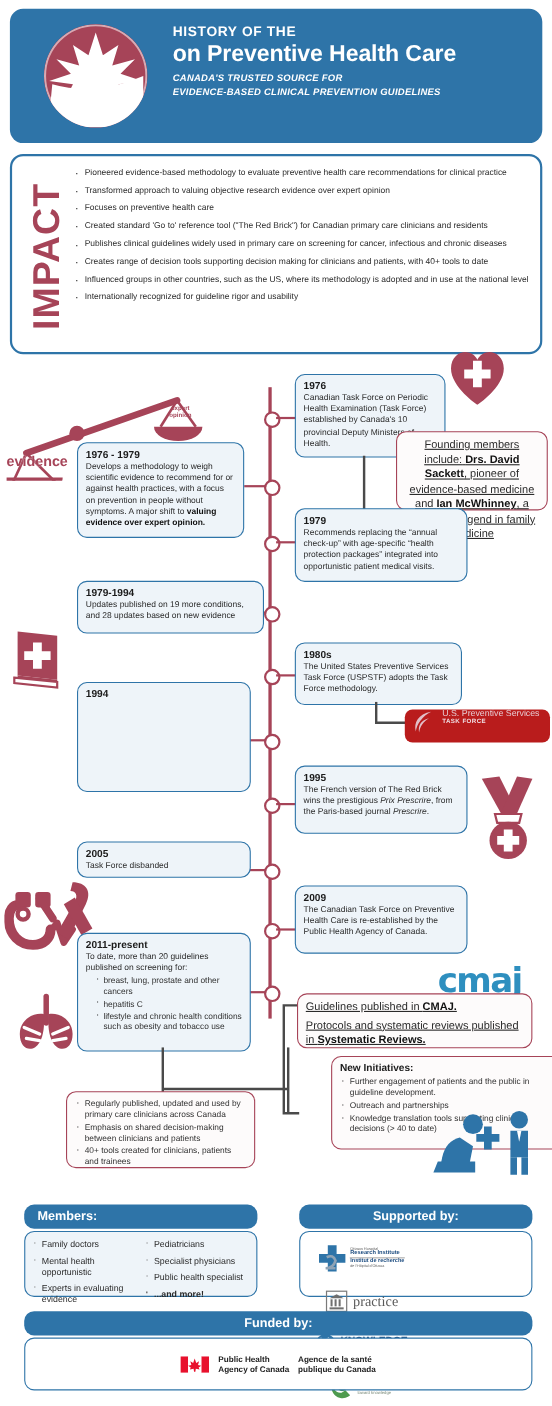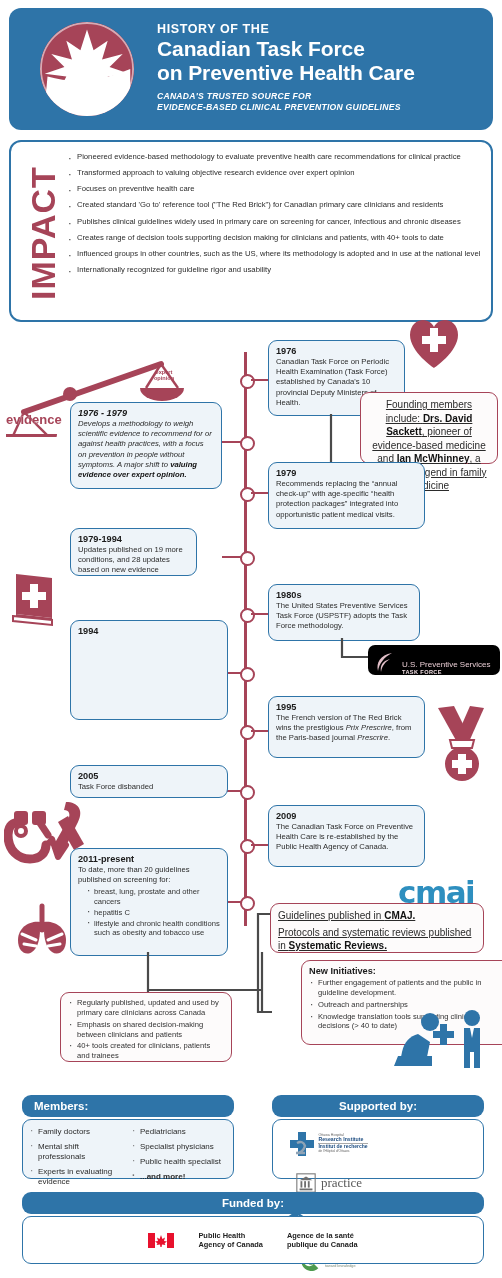--- a/index.html
+++ b/index.html
@@ -93,22 +93,22 @@
   .card-red .hd{font-size:9.2px;font-weight:bold;color:#1b1b1b;margin-bottom:2px;}
   .card-red ul{margin:0;padding:0;list-style:none;}
   .card-red ul li{position:relative;padding-left:9px;margin-bottom:2px;font-size:7.6px;line-height:1.3;}
   .card-red ul li:before{content:"\00B7";position:absolute;left:1px;top:-2px;font-size:10px;}
   .chk li:before{content:"\2713";font-size:7px;top:0;left:0;}
 
   .connector{position:absolute;background:#4a4a4a;}
 
   
   .uspstf{
-    position:absolute;background:#000000;border-radius:7px;
-    display:flex;align-items:flex-end;padding-left:6px;
+    position:absolute;background:#b91c1c;border-radius:7px;
+    display:flex;align-items:flex-start;padding-left:6px;
   }
   .uspstf .t1{color:#E7CBD2;font-size:8px;line-height:1.05;}
   .uspstf .t2{color:#F0DDE2;font-size:5.6px;font-weight:bold;letter-spacing:.4px;}
   .cmaj{
     position:absolute;color:#2E8FBF;font-size:31px;font-weight:bold;
     letter-spacing:-1.5px;font-family:"DejaVu Sans", sans-serif;
   }
 
   
   .panel{position:absolute;box-sizing:border-box;}
@@ -123,42 +123,41 @@
   .members-cols{display:flex;gap:6px;padding:7px 6px;}
   .members-cols ul{margin:0;padding:0;list-style:none;flex:1;}
   .members-cols li{position:relative;padding-left:9px;margin-bottom:5px;font-size:8px;line-height:1.25;color:#2b2b2b;}
   .members-cols li:before{content:"\00B7";position:absolute;left:1px;top:-2px;font-size:10px;color:#777;}
 
   .sup-grid{display:flex;flex-wrap:wrap;padding:5px 6px;gap:2px;}
   .sup-cell{width:50%;height:37px;display:flex;align-items:center;justify-content:center;box-sizing:border-box;}
 
   .funded-bd{
     background:#ffffff;border:1.8px solid #2E74A8;border-radius:9px;
-    box-sizing:border-box;display:flex;align-items:center;justify-content:center;gap:24px;
+    box-sizing:border-box;display:flex;align-items:center;justify-content:center;gap:8px;
   }
   .phac-txt{font-size:7.4px;line-height:1.28;color:#222;font-weight:bold;}
   .flagbox{width:26px;height:15px;position:relative;}
 </style>
 </head>
 <body>
 
 <div class="page">
 
   <div class="header">
     <div class="header-logo">
       <svg width="94" height="94" viewBox="0 0 100 100">
         <circle cx="50" cy="50" r="50" fill="#A64458"></circle>
         <path d="M50 8 L57 30 L72 20 L66 40 L88 34 L74 48 L95 55 L72 58 L82 78 L60 70 L62 94 L50 80 L38 94 L40 70 L18 78 L28 58 L5 55 L26 48 L12 34 L34 40 L28 20 L43 30 Z" fill="#ffffff"></path>
         <path d="M8 58 Q50 70 96 50 L96 100 L4 100 Z" fill="#ffffff"></path>
         <circle cx="50" cy="50" r="49" fill="none" stroke="#ffffff" stroke-width="2" opacity=".55"></circle>
       </svg>
     </div>
     <div class="header-text">
       <div class="h-kicker">HISTORY OF THE</div>
-      <div class="h-title">Canadian Task Force</div>
       <div class="h-title">on Preventive Health Care</div>
       <div class="h-sub">
         <div>CANADA'S TRUSTED SOURCE FOR</div>
         <div>EVIDENCE-BASED CLINICAL PREVENTION GUIDELINES</div>
       </div>
     </div>
   </div>
 
   <div class="impact">
     <div class="impact-word">IMPACT</div>
@@ -240,31 +239,31 @@
     <div class="bd">
       <span>Founding members include:</span>
       <b>Drs. David Sackett</b><span>, pioneer of evidence-based medicine and </span><b>Ian McWhinney</b><span>, a Canadian legend in family medicine</span>
     </div>
   </div>
   <div class="connector" style="left:330px;top:480px;width:0px;height:0px;"></div>
   <svg style="position:absolute;left:325px;top:414px;" width="40" height="68">
     <path d="M34 64 H6 V0" stroke="#4a4a4a" stroke-width="2.2" fill="none"></path>
   </svg>
 
-  <div class="card" style="left:70px;top:402px;width:152px;height:87px;font-style:italic;">
+  <div class="card" style="left:70px;top:402px;width:152px;height:87px;">
     <div class="yr">1976 - 1979</div>
     <div class="bd"><span>Develops a methodology to weigh scientific evidence to recommend for or against health practices, with a focus on prevention in people without symptoms. A major shift to </span><b>valuing evidence over expert opinion.</b></div>
   </div>
 
   <div class="card" style="left:268px;top:462px;width:157px;height:67px;">
     <div class="yr">1979</div>
     <div class="bd">Recommends replacing the “annual check-up” with age-specific “health protection packages” integrated into opportunistic patient medical visits.</div>
   </div>
 
-  <div class="card" style="left:70px;top:528px;width:127px;height:48px;">
+  <div class="card" style="left:70px;top:528px;width:170px;height:48px;">
     <div class="yr">1979-1994</div>
     <div class="bd">Updates published on 19 more conditions, and 28 updates based on new evidence</div>
   </div>
 
   <div style="position:absolute;left:8px;top:570px;width:52px;height:58px;">
     <svg width="52" height="58" viewBox="0 0 52 58">
       <path d="M8 4 L44 8 L44 48 L8 44 Z" fill="#A64458"></path>
       <path d="M8 44 L44 48 L44 54 L8 50 Z" fill="#A64458"></path>
       <path d="M5 46 L44 50 L44 55 L5 51 Z" fill="#ffffff" stroke="#A64458" stroke-width="2"></path>
       <path d="M22 14 h8 v8 h8 v8 h-8 v8 h-8 v-8 h-8 v-8 h8 z" fill="#ffffff"></path>
@@ -399,21 +398,21 @@
       <li>40+ tools created for clinicians, patients and trainees</li>
     </ul>
   </div>
 
   <div class="panel" style="left:22px;top:1095px;width:212px;height:84px;">
     <div class="panel-hd" style="padding-left:12px;">Members:</div>
     <div class="panel-bd" style="margin-top:2px;height:60px;">
       <div class="members-cols">
         <ul>
           <li>Family doctors</li>
-          <li>Mental shift professionals</li>
+          <li>Mental health opportunistic</li>
           <li>Experts in evaluating evidence</li>
         </ul>
         <ul>
           <li>Pediatricians</li>
           <li>Specialist physicians</li>
           <li>Public health specialist</li>
           <li style="font-weight:bold;">...and more!</li>
         </ul>
       </div>
     </div>

